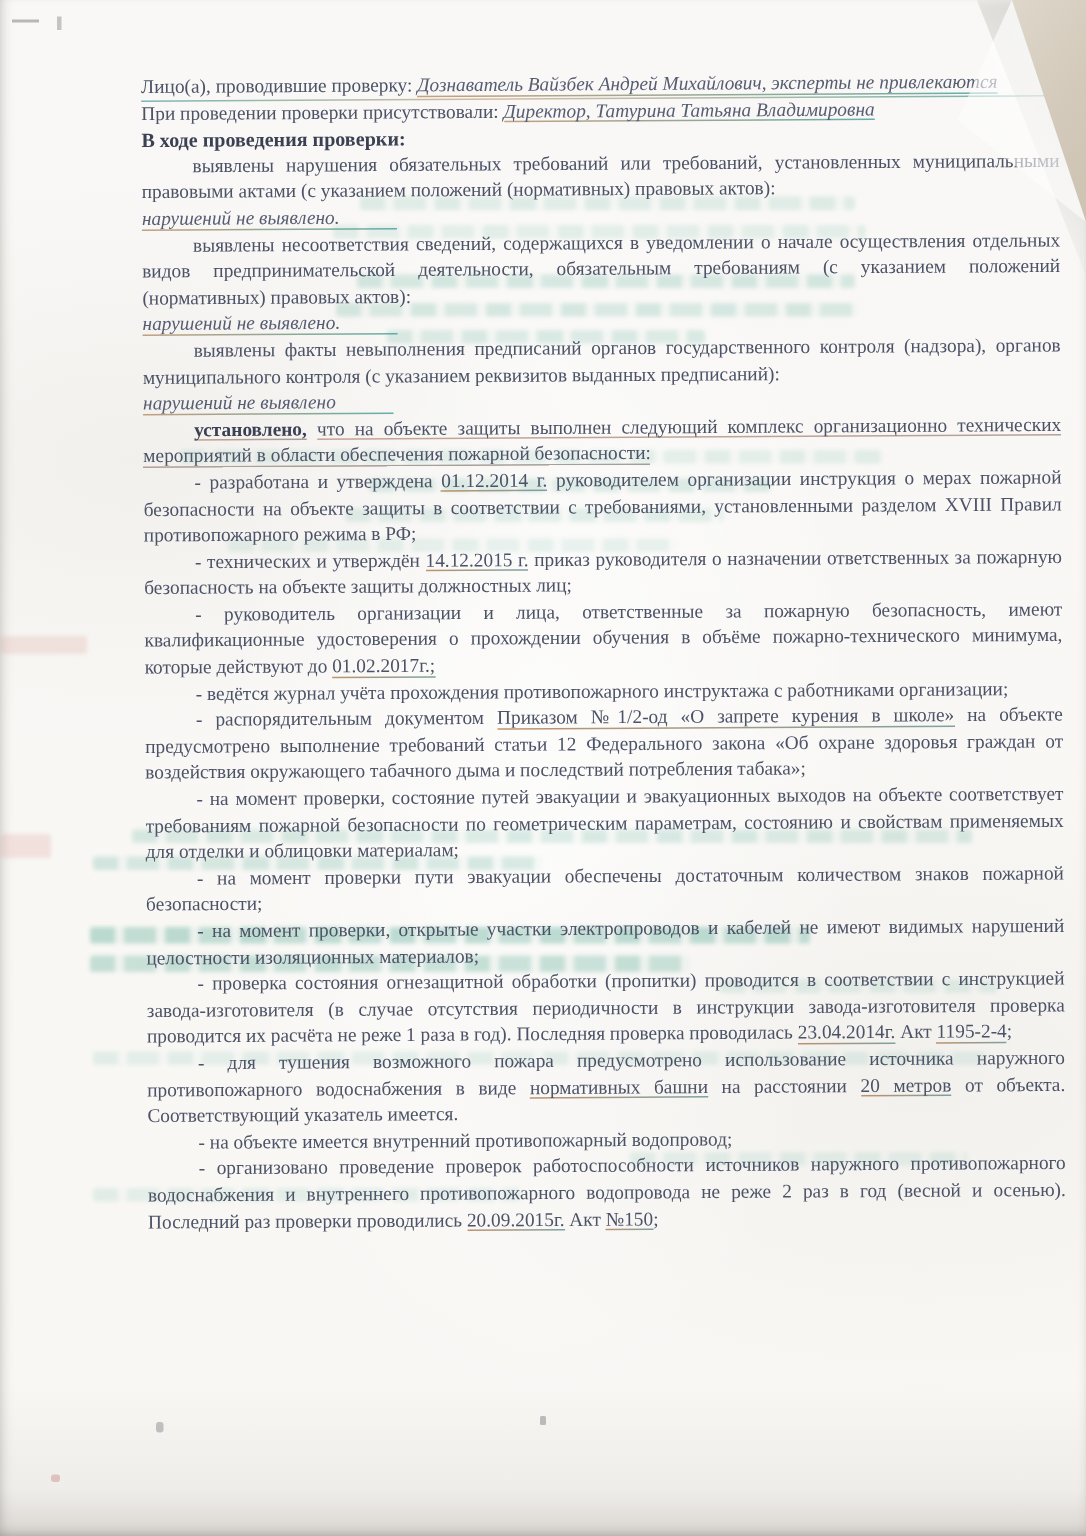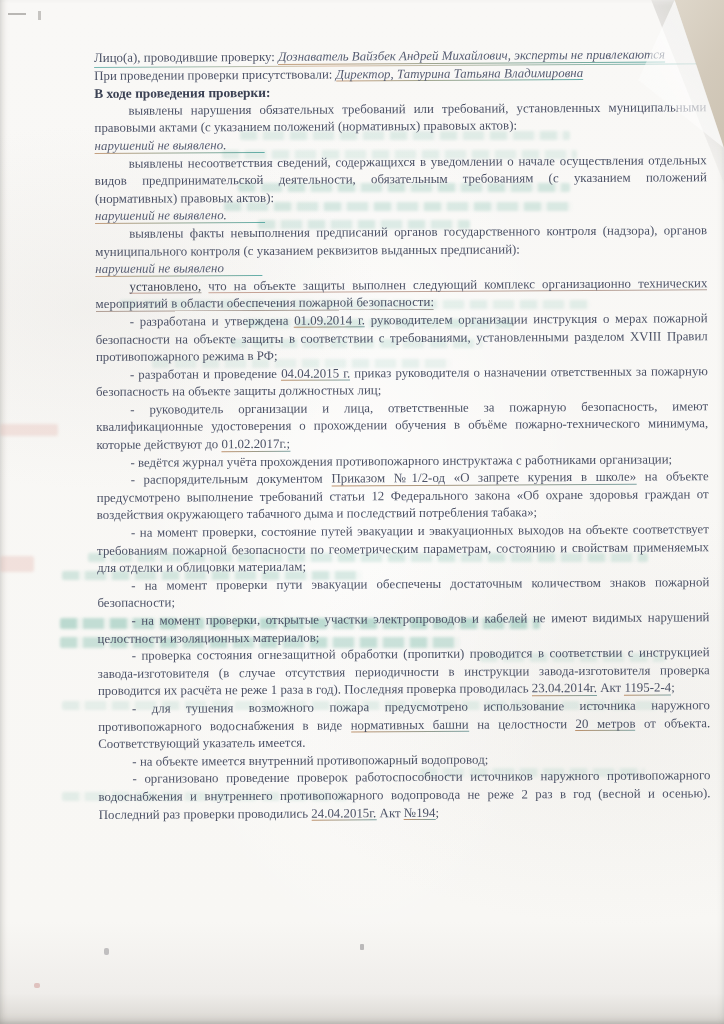--- a/index.html
+++ b/index.html
@@ -55,21 +55,21 @@
   .h  { font-weight:bold; color:#3b4153; margin:13px 0 2px; font-size:13.4px; }
   .result { margin:1px 0 9px; }
   .result .val { padding-right:38px; }
   .u  { background-image:linear-gradient(90deg, rgba(176,122,76,.8), rgba(95,140,140,.8));
         background-repeat:no-repeat; background-size:100% 1px; background-position:0 97%;
         padding-bottom:1px; }
   .ul { background-image:linear-gradient(90deg, rgba(168,108,88,.6), rgba(120,112,104,.65));
         background-repeat:no-repeat; background-size:100% 1px; background-position:0 97%;
         padding-bottom:1px; }
   .est { margin-top:11px; }
-  .lead { font-weight:normal; color:#3b4153; }
+  .lead { font-weight:bold; color:#3b4153; }
 </style>
 </head>
 <body>
 
 <div class="page">
 
   <div class="bleed g" style="left:240px; top:131px; width:330px; opacity:.32;"></div>
   <div class="bleed g" style="left:222px; top:150px; width:355px; opacity:.28;"></div>
   <div class="bleed g" style="left:238px; top:183px; width:332px; opacity:.45;"></div>
   <div class="bleed g" style="left:224px; top:202px; width:348px; opacity:.42;"></div>
@@ -110,43 +110,43 @@
 
     <p class="indent"><span>выявлены несоответствия сведений, содержащихся в уведомлении о начале осуществления отдельных видов предпринимательской деятельности, обязательным требованиям (с указанием положений (нормативных) правовых актов):</span></p>
     <p class="result"><span class="val">нарушений не выявлено.</span></p>
 
     <p class="indent"><span>выявлены факты невыполнения предписаний органов государственного контроля (надзора), органов муниципального контроля (с указанием реквизитов выданных предписаний):</span></p>
     <p class="result"><span class="val">нарушений не выявлено</span></p>
 
     <p class="indent est"><span class="lead ul">установлено,</span>
       <span class="ul">что на объекте защиты выполнен следующий комплекс организационно технических мероприятий в области обеспечения пожарной безопасности:</span></p>
 
-    <p class="indent"><span>- разработана и утверждена </span><span class="u">01.09.2014 г.</span><span> руководителем организации инструкция о мерах пожарной безопасности на объекте защиты в соответствии с требованиями, установленными разделом XVIII Правил противопожарного режима в РФ;</span></p>
+    <p class="indent"><span>- разработана и утверждена </span><span class="u">01.12.2014 г.</span><span> руководителем организации инструкция о мерах пожарной безопасности на объекте защиты в соответствии с требованиями, установленными разделом XVIII Правил противопожарного режима в РФ;</span></p>
 
-    <p class="indent"><span>- разработан и проведение </span><span class="u">04.04.2015 г.</span><span> приказ руководителя о назначении ответственных за пожарную безопасность на объекте защиты должностных лиц;</span></p>
+    <p class="indent"><span>- технических и утверждён </span><span class="u">14.12.2015 г.</span><span> приказ руководителя о назначении ответственных за пожарную безопасность на объекте защиты должностных лиц;</span></p>
 
     <p class="indent"><span>- руководитель организации и лица, ответственные за пожарную безопасность, имеют квалификационные удостоверения о прохождении обучения в объёме пожарно-технического минимума, которые действуют до </span><span class="u">01.02.2017г.;</span></p>
 
     <p class="indent"><span>- ведётся журнал учёта прохождения противопожарного инструктажа с работниками организации;</span></p>
 
     <p class="indent"><span>- распорядительным документом </span><span class="u">Приказом №1/2-од «О запрете курения в школе»</span><span> на объекте предусмотрено выполнение требований статьи 12 Федерального закона «Об охране здоровья граждан от воздействия окружающего табачного дыма и последствий потребления табака»;</span></p>
 
     <p class="indent"><span>- на момент проверки, состояние путей эвакуации и эвакуационных выходов на объекте соответствует требованиям пожарной безопасности по геометрическим параметрам, состоянию и свойствам применяемых для отделки и облицовки материалам;</span></p>
 
     <p class="indent"><span>- на момент проверки пути эвакуации обеспечены достаточным количеством знаков пожарной безопасности;</span></p>
 
     <p class="indent"><span>- на момент проверки, открытые участки электропроводов и кабелей не имеют видимых нарушений целостности изоляционных материалов;</span></p>
 
     <p class="indent"><span>- проверка состояния огнезащитной обработки (пропитки) проводится в соответствии с инструкцией завода-изготовителя (в случае отсутствия периодичности в инструкции завода-изготовителя проверка проводится их расчёта не реже 1 раза в год). Последняя проверка проводилась </span><span class="u">23.04.2014г.</span><span> Акт </span><span class="u">1195-2-4</span><span>;</span></p>
 
-    <p class="indent"><span>- для тушения возможного пожара предусмотрено использование источника наружного противопожарного водоснабжения в виде </span><span class="u">нормативных башни</span><span> на целостности </span><span class="u">20 метров</span><span> от объекта. Соответствующий указатель имеется.</span></p>
+    <p class="indent"><span>- для тушения возможного пожара предусмотрено использование источника наружного противопожарного водоснабжения в виде </span><span class="u">нормативных башни</span><span> на расстоянии </span><span class="u">20 метров</span><span> от объекта. Соответствующий указатель имеется.</span></p>
 
     <p class="indent"><span>- на объекте имеется внутренний противопожарный водопровод;</span></p>
 
-    <p class="indent"><span>- организовано проведение проверок работоспособности источников наружного противопожарного водоснабжения и внутреннего противопожарного водопровода не реже 2 раз в год (весной и осенью). Последний раз проверки проводились </span><span class="u">24.04.2015г.</span><span> Акт </span><span class="u">№194</span><span>;</span></p>
+    <p class="indent"><span>- организовано проведение проверок работоспособности источников наружного противопожарного водоснабжения и внутреннего противопожарного водопровода не реже 2 раз в год (весной и осенью). Последний раз проверки проводились </span><span class="u">20.09.2015г.</span><span> Акт </span><span class="u">№150</span><span>;</span></p>
 
   </div>
 
   <div class="fold-wrap">
     <div class="fold-shadow"></div>
     <div class="fold-back"></div>
     <div class="fold-flap"></div>
   </div>
 
 </div>

